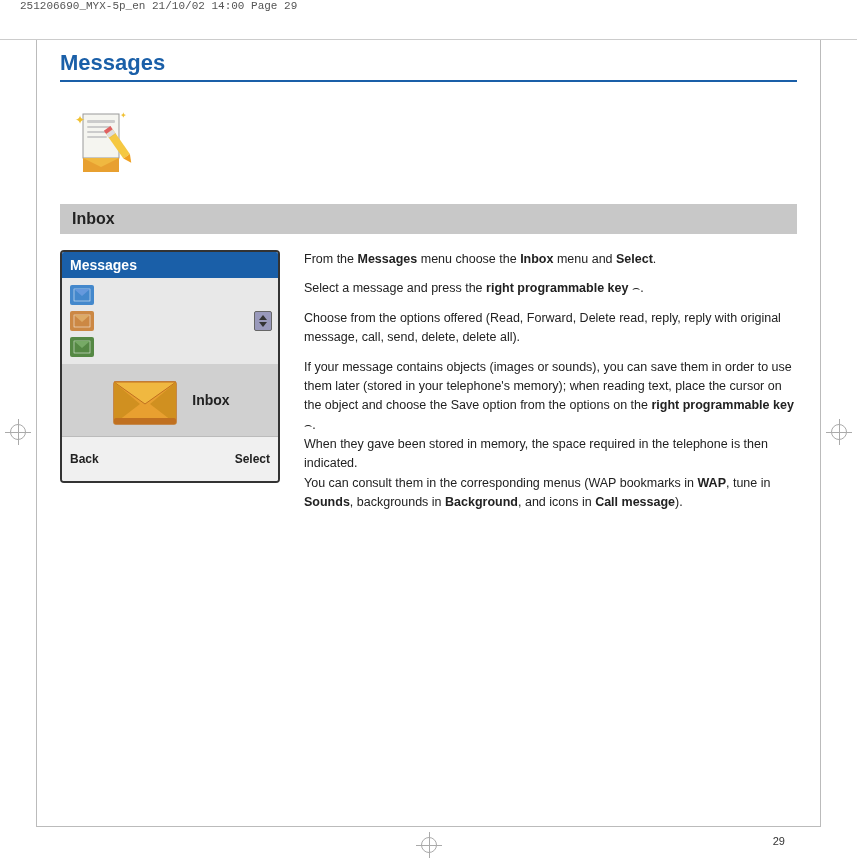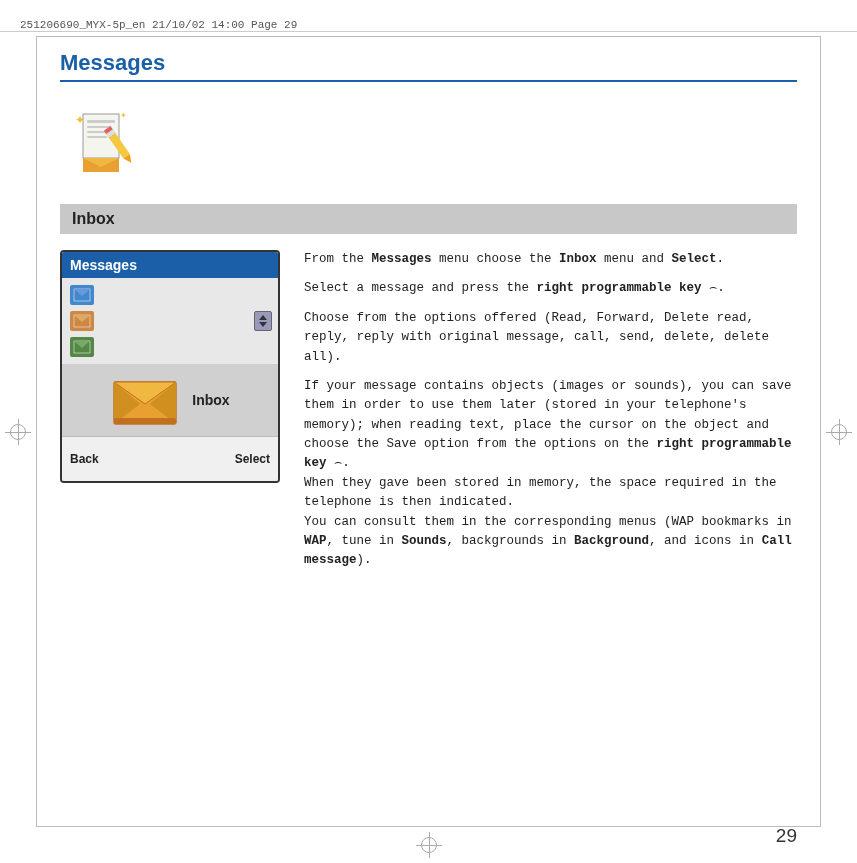--- a/index.html
+++ b/index.html
@@ -14,25 +14,25 @@
       overflow: hidden;
       position: relative;
     }
 
     
     .header-bar {
       position: absolute;
       top: 0;
       left: 0;
       right: 0;
-      height: 32px;
+      height: 40px;
       background: #fff;
       border-bottom: 1px solid #ccc;
       display: flex;
-      align-items: flex-end;
+      align-items: flex-start;
       padding: 0 20px;
     }
     .header-bar span {
       font-size: 11px;
       color: #555;
       font-family: 'Courier New', monospace;
     }
 
     
     .reg-mark {
@@ -237,29 +237,28 @@
     
     .body-text {
       flex: 1;
       font-size: 12.5px;
       line-height: 1.55;
       color: #222;
     }
 
     .body-text p {
       margin-bottom: 10px;
-      font-family: Liberation Mono, monospace;
     }
 
     
     .page-number {
       position: absolute;
       bottom: 16px;
-      right: 60px;
-      font-size: 19px;
+      right: 72px;
+      font-size: 11px;
       color: #333;
     }
 
     
     .arrow-indicator {
       width: 18px;
       height: 20px;
       background: #9999bb;
       border: 1px solid #666;
       border-radius: 2px;

